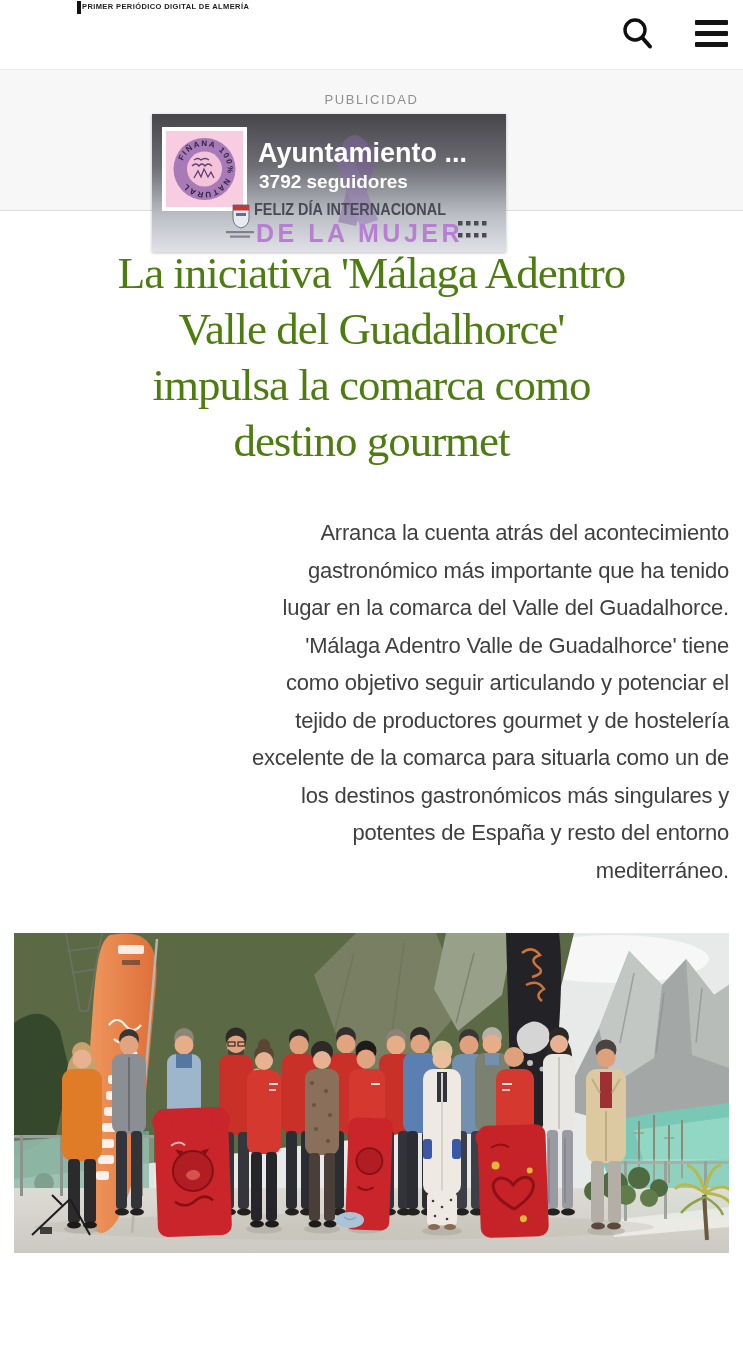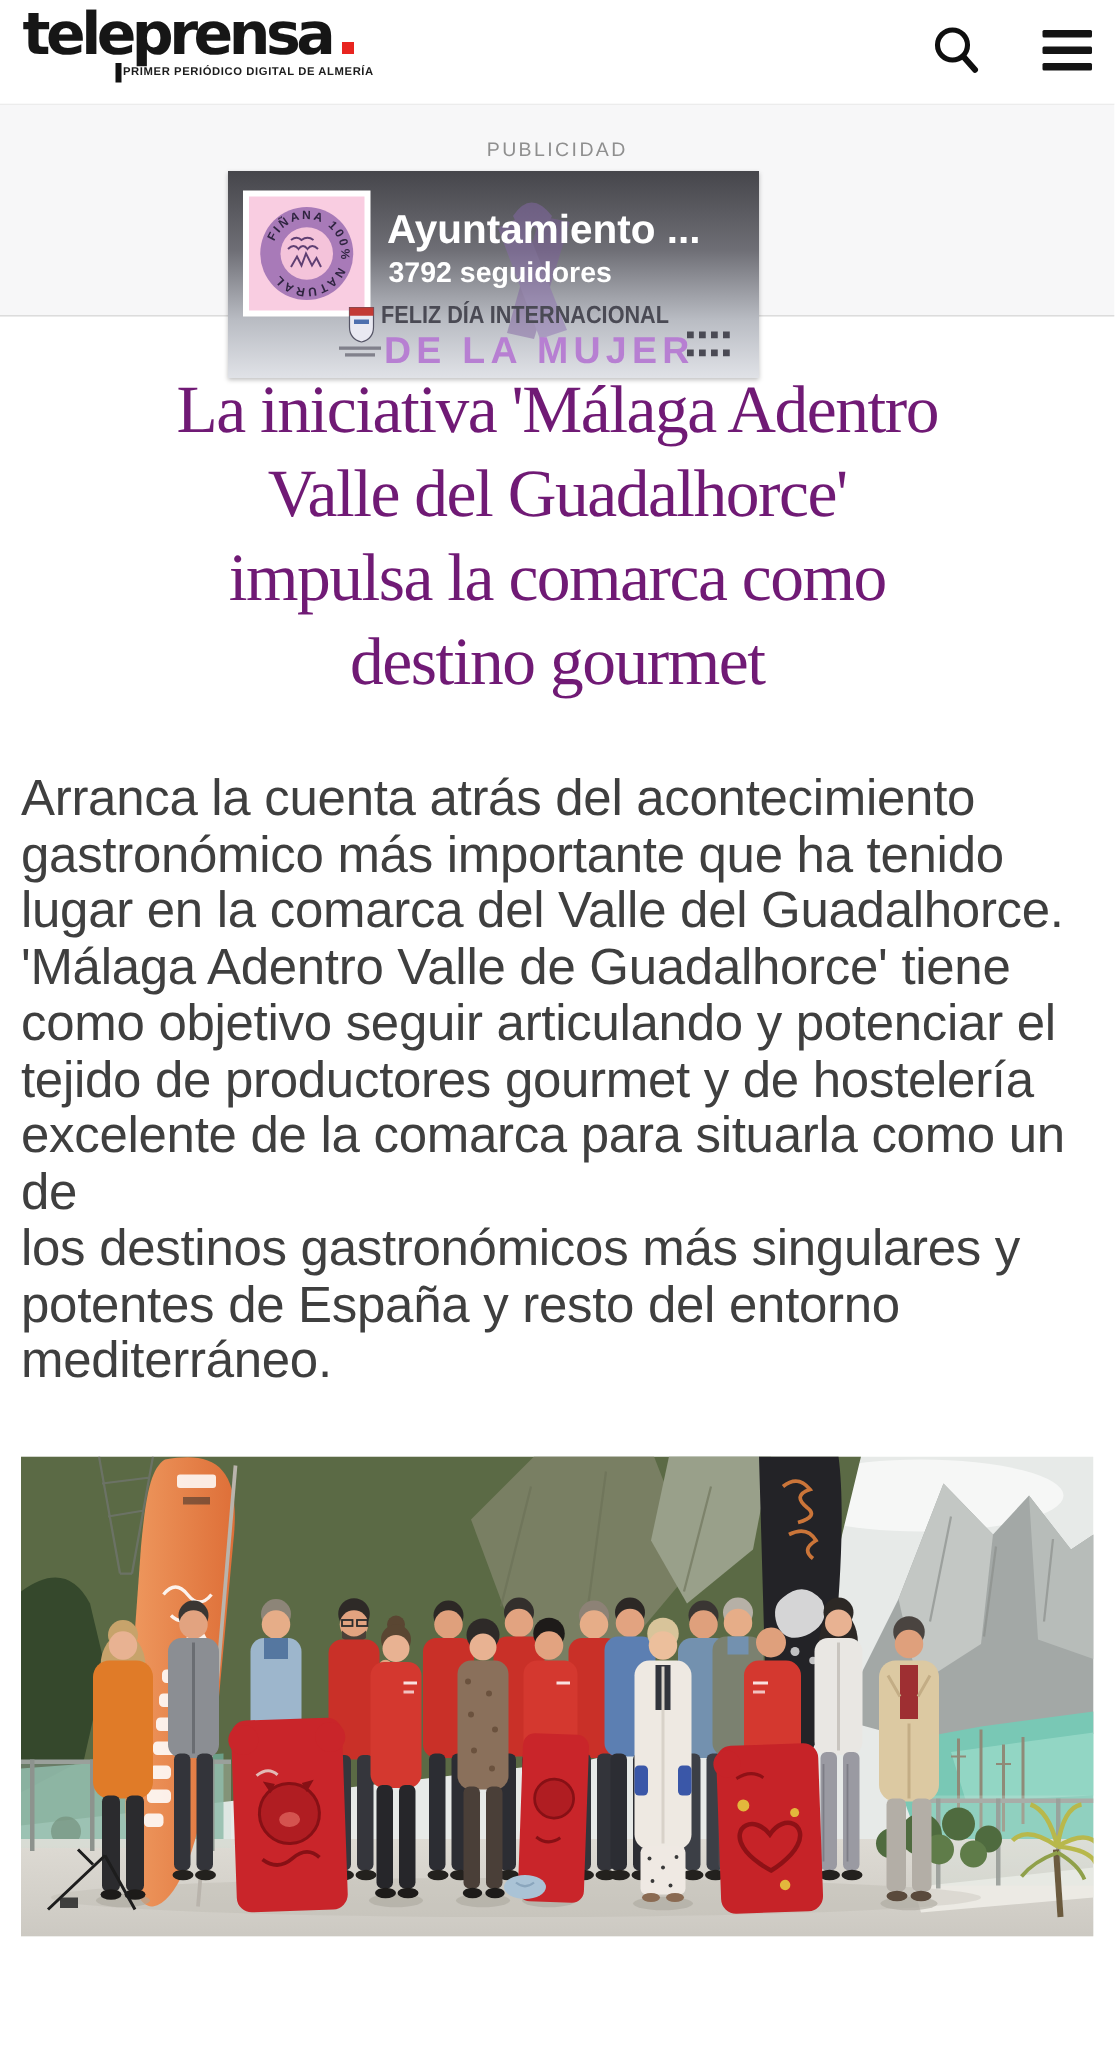--- a/index.html
+++ b/index.html
@@ -15,32 +15,29 @@
   .menu-btn{position:absolute;right:15px;top:20px;width:33px;cursor:pointer;}
   .menu-bar{height:5px;background:#141414;margin-bottom:6px;border-radius:1px;}
 
   
   .ad-band{background:#f7f7f8;border-top:1px solid #ececec;border-bottom:1px solid #dcdcdc;height:142px;box-sizing:border-box;padding-top:22px;}
   .ad-label{text-align:center;font-size:13px;color:#8f8f8f;letter-spacing:1.6px;font-weight:300;}
   .ad-banner{display:block;width:354px;height:138px;margin-left:152px;margin-top:7px;cursor:pointer;box-shadow:0 1px 3px rgba(0,0,0,.25);}
 
   
   .article{padding:0 14px;}
-  .title{font-family:"Liberation Serif",serif;font-weight:400;font-size:45px;line-height:56px;color:#701a75;text-align:center;white-space:pre-line;margin:34px auto 0;max-width:700px;letter-spacing:-1px;}
-  .lede{font-size:34px;font-weight:300;line-height:37.5px;color:#3f3f3f;text-align:left;white-space:pre-line;margin:45px auto 0;max-width:715px;letter-spacing:-.2px;}
+  .title{font-family:"Liberation Serif",serif;font-weight:400;font-size:45px;line-height:56px;color:#4d7c0f;text-align:center;white-space:pre-line;margin:34px auto 0;max-width:700px;letter-spacing:-1px;}
+  .lede{font-size:22px;font-weight:300;line-height:37.5px;color:#3f3f3f;text-align:right;white-space:pre-line;margin:45px auto 0;max-width:715px;letter-spacing:-.2px;}
   figure.photo{margin:44px auto 0;width:715px;padding:0;}
 </style>
 </head>
 <body>
 
 <div class="header">
   <div class="logo">
-    <div>
-      <span class="wordmark">teleprensa</span><span class="logo-dot"></span>
-    </div>
     <div class="tagline">PRIMER PERIÓDICO DIGITAL DE ALMERÍA</div>
   </div>
 
   <div class="search-btn">
     <svg width="36" height="40" viewBox="0 0 36 40">
       <circle cx="15" cy="15" r="10" fill="none" stroke="#0f0f0f" stroke-width="3.4"></circle>
       <line x1="22.5" y1="23" x2="30" y2="31.5" stroke="#0f0f0f" stroke-width="4" stroke-linecap="round"></line>
     </svg>
   </div>
 

